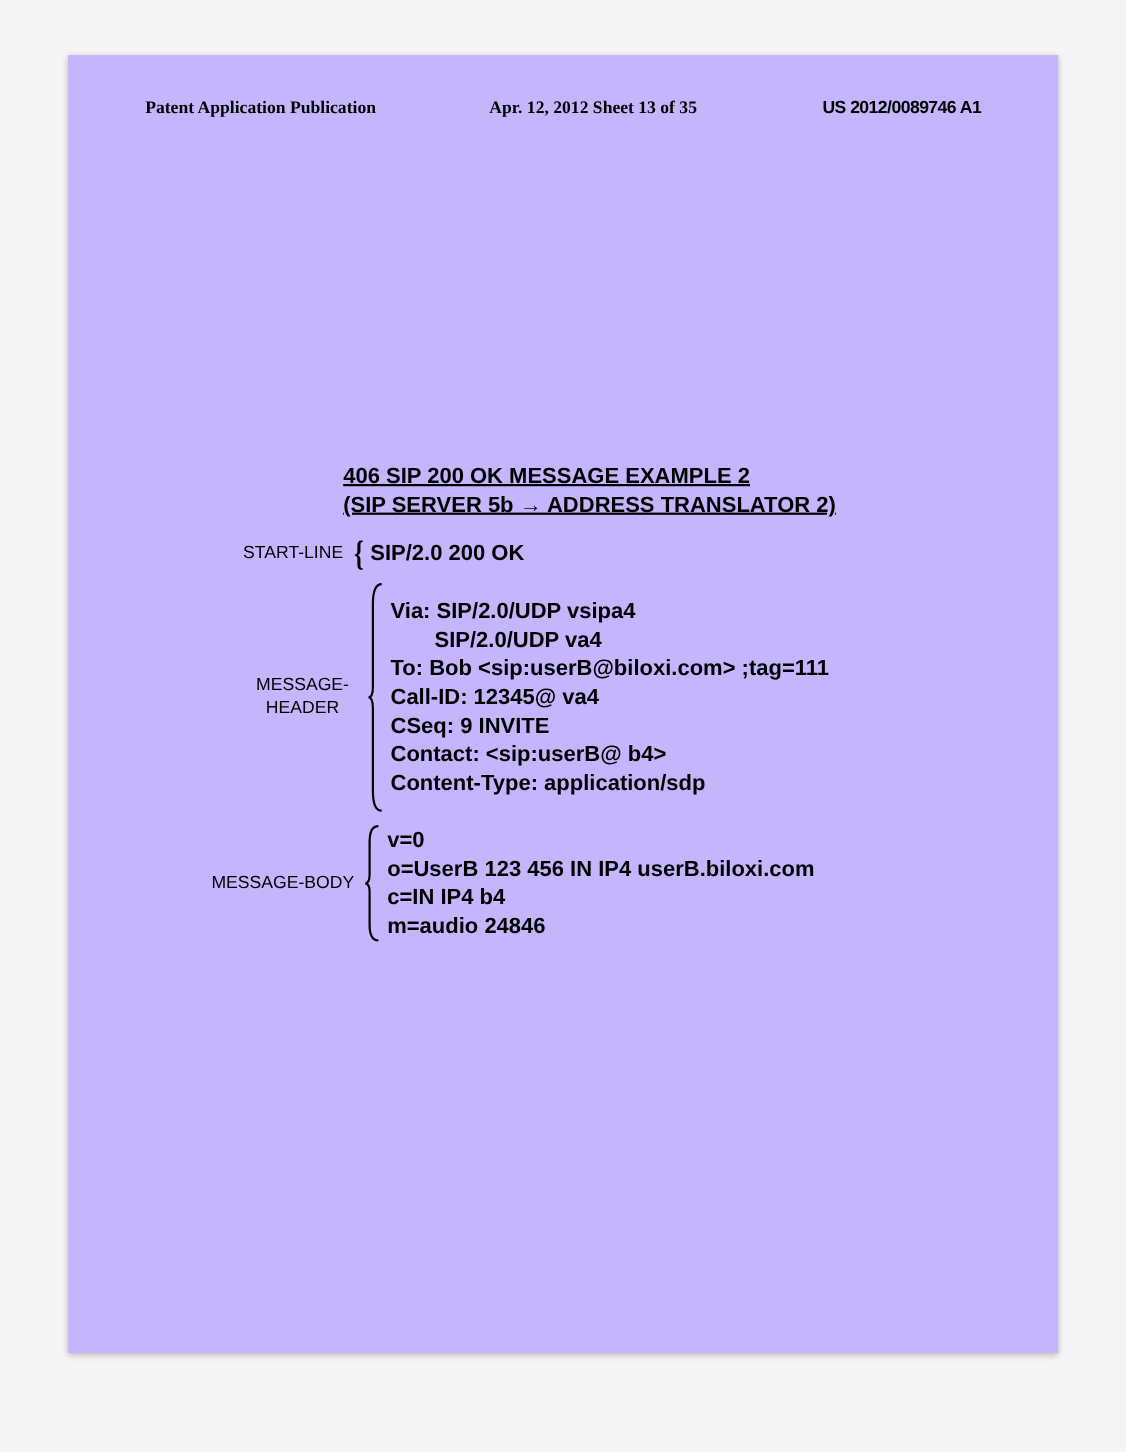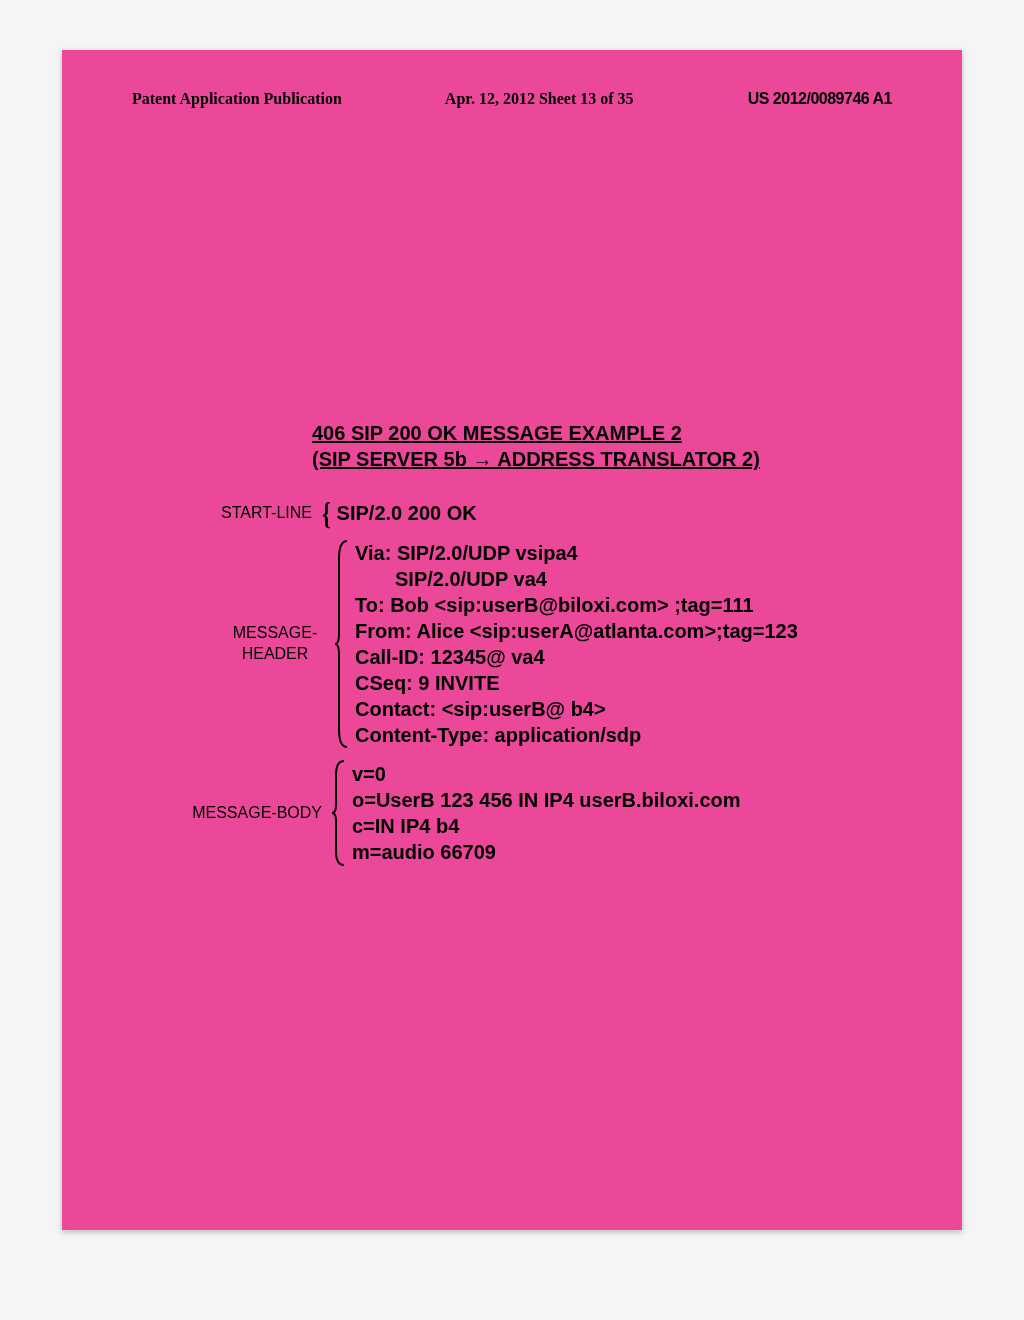--- a/index.html
+++ b/index.html
@@ -11,21 +11,21 @@
       height: 1320px;
       display: flex;
       justify-content: center;
       align-items: flex-start;
       padding-top: 50px;
       box-sizing: border-box;
     }
     .page {
       width: 900px;
       height: 1180px;
-      background: #ec4899;
+      background: #c4b5fd;
       box-shadow: 0 2px 6px rgba(0,0,0,0.25);
       position: relative;
       box-sizing: border-box;
     }
     .header-row {
       position: absolute;
       top: 40px;
       left: 0;
       right: 0;
       padding: 0 70px;
@@ -59,21 +59,21 @@
       left: 250px;
       right: 60px;
       font-family: Arial, Helvetica, sans-serif;
       font-size: 20px;
       line-height: 1.3;
       color: #000;
     }
     .title-block {
       font-weight: bold;
       text-decoration: underline;
-      margin-bottom: 25px;
+      margin-bottom: 15px;
     }
     .section {
       display: flex;
       align-items: center;
       margin-bottom: 10px;
     }
     .section-label {
       text-align: right;
       padding-right: 8px;
       font-size: 16px;
@@ -141,36 +141,35 @@
       <div class="section-label label-header">MESSAGE-<br>HEADER</div>
       <div class="brace-cell">
         <svg class="brace-svg" width="18" height="210" viewBox="0 0 18 210">
           <path d="M 14 2 Q 6 2 6 20 L 6 95 Q 6 105 2 105 Q 6 105 6 115 L 6 190 Q 6 208 14 208" stroke="#000" stroke-width="2" fill="none"></path>
         </svg>
       </div>
       <div class="lines">
         <div>Via: SIP/2.0/UDP vsipa4</div>
         <div class="indent">SIP/2.0/UDP va4</div>
         <div>To: Bob &lt;sip:userB@biloxi.com&gt; ;tag=111</div>
-        <div>From: Alice &lt;sip:userA@atlanta.com&gt;;tag=123</div>
         <div>Call-ID: 12345@ va4</div>
         <div>CSeq: 9 INVITE</div>
         <div>Contact: &lt;sip:userB@ b4&gt;</div>
         <div>Content-Type: application/sdp</div>
       </div>
     </div>
 
     <div class="section">
       <div class="section-label label-body">MESSAGE-BODY</div>
       <div class="brace-cell">
         <svg class="brace-svg" width="18" height="108" viewBox="0 0 18 108">
           <path d="M 14 2 Q 6 2 6 16 L 6 46 Q 6 54 2 54 Q 6 54 6 62 L 6 92 Q 6 106 14 106" stroke="#000" stroke-width="2" fill="none"></path>
         </svg>
       </div>
       <div class="lines">
         <div>v=0</div>
         <div>o=UserB 123 456 IN IP4 userB.biloxi.com</div>
         <div>c=IN IP4 b4</div>
-        <div>m=audio 66709</div>
+        <div>m=audio 24846</div>
       </div>
     </div>
   </div>
 </div>
 
 </body></html>

